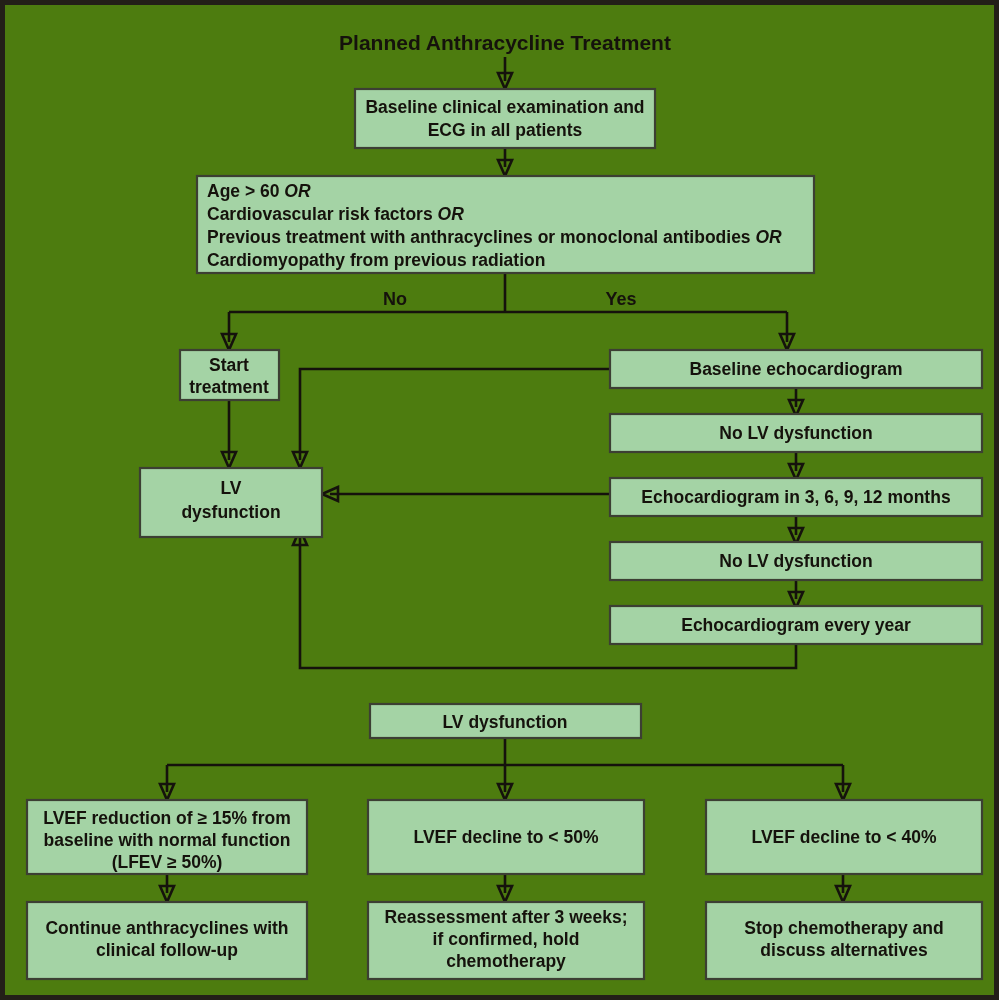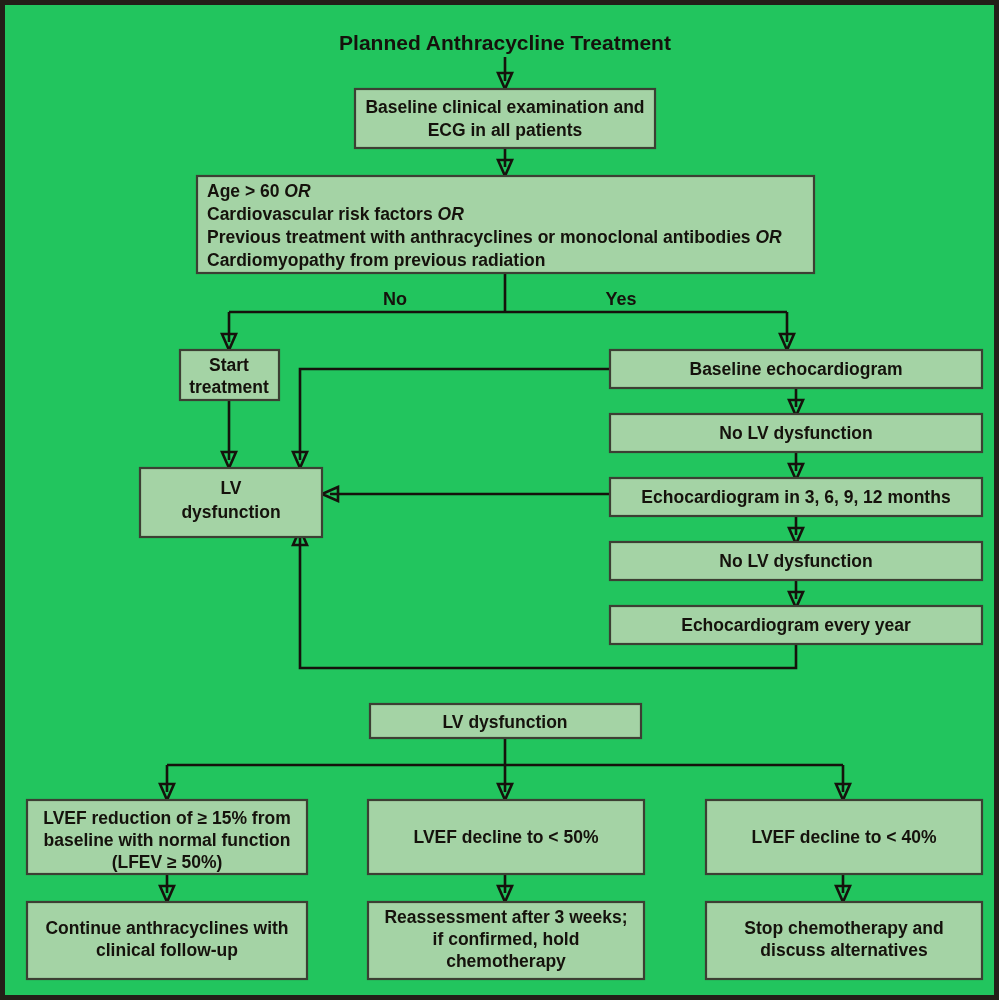--- a/index.html
+++ b/index.html
@@ -7,21 +7,21 @@
     padding: 0;
     background: #ffffff;
   }
   body {
     font-family: "Liberation Sans", sans-serif;
   }
   #page {
     position: relative;
     width: 999px;
     height: 1000px;
-    background: #22c55e;
+    background: #4d7c0f;
     box-sizing: border-box;
     border: 5px solid #231f18;
     overflow: hidden;
   }
   #flow {
     position: absolute;
     left: 0;
     top: 0;
     width: 999px;
     height: 1000px;

